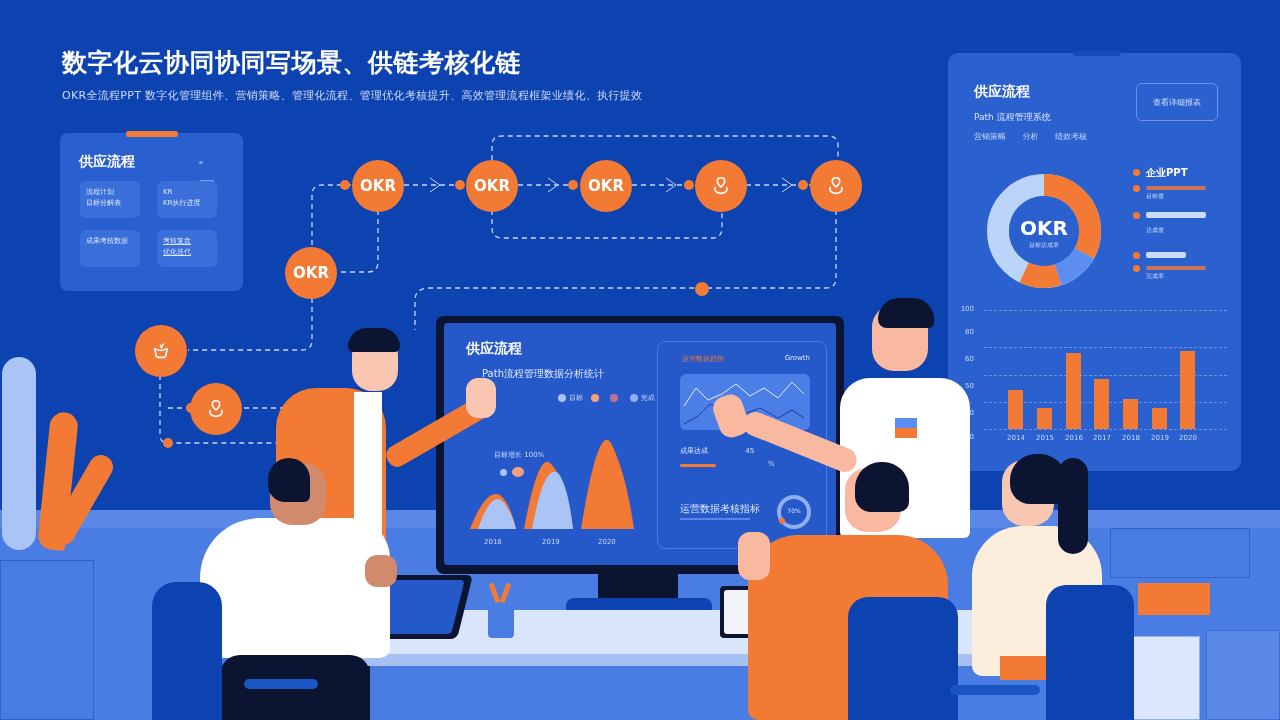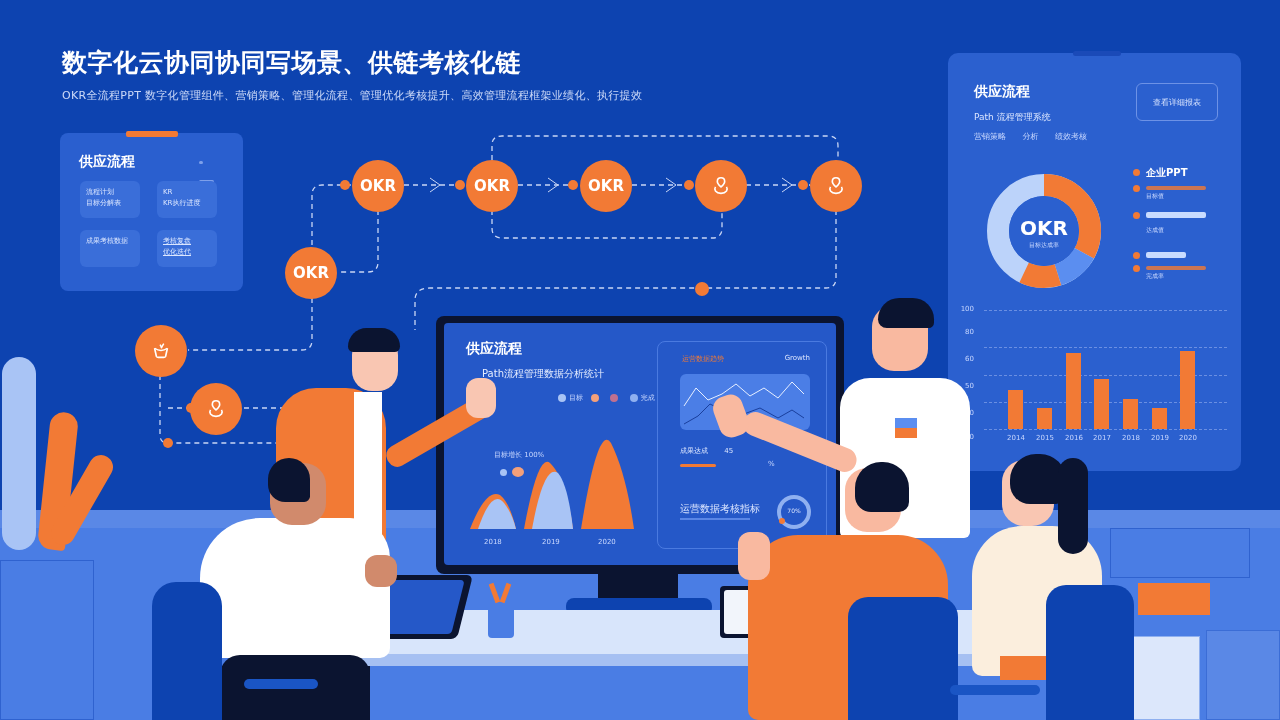--- a/index.html
+++ b/index.html
@@ -272,21 +272,21 @@
     <div class="hdr">运营数据趋势</div>
     <div class="hdr2">Growth</div>
     <div class="linebox">
       <svg width="130" height="56" viewBox="0 0 130 56">
         <polyline points="4,32 16,14 28,26 42,20 56,10 70,22 84,14 98,24 112,8 124,20" fill="none" stroke="#e6eeff" stroke-width="1"></polyline>
         <polyline points="4,50 18,42 30,30 46,38 64,40 80,34 98,44 112,36 124,44" fill="none" stroke="#1a3f9c" stroke-width="1"></polyline>
       </svg>
     </div>
     <div class="l1">
       <span>成果达成</span>
-      <span style="margin-left:14px;">45</span>
+      <span style="margin-left:35px;">45</span>
     </div>
     <div class="prog"></div>
     <div style="position:absolute;left:110px;top:118px;color:#c9d8ff;font-size:7px;">%</div>
     <div class="l2">运营数据考核指标</div>
     <div class="prog2"></div>
     <svg style="position:absolute;left:116px;top:150px;" width="40" height="40" viewBox="0 0 40 40">
       <circle cx="20" cy="20" r="15" fill="none" stroke="#8fb0f0" stroke-width="4"></circle>
       <circle cx="8" cy="29" r="3" fill="#f27a35"></circle>
     </svg>
     <div style="position:absolute;left:121px;top:165px;width:30px;text-align:center;color:#dce6ff;font-size:6px;">70%</div>

